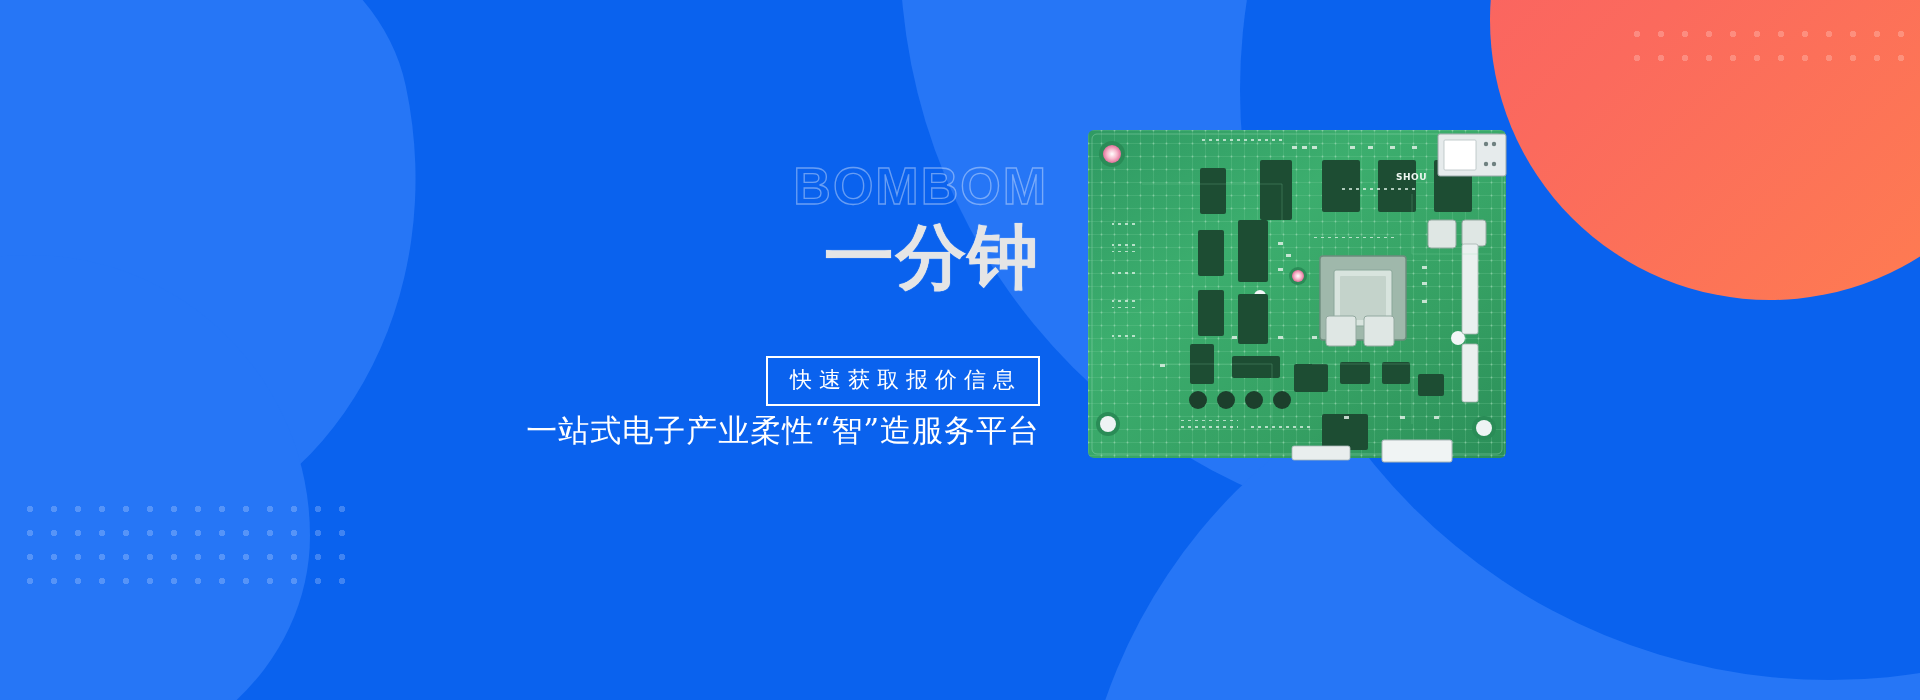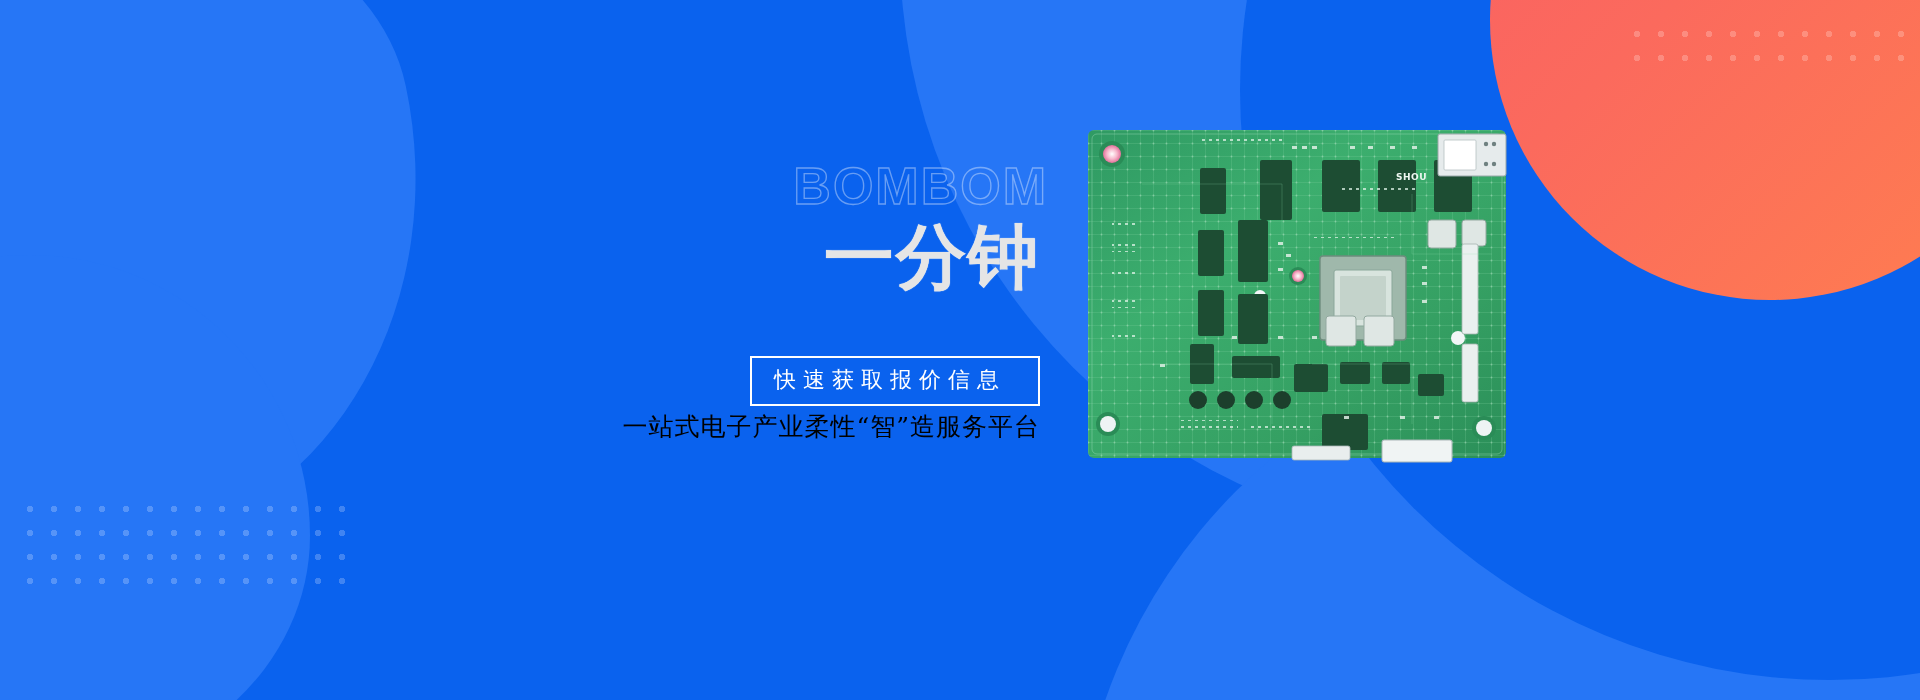--- a/index.html
+++ b/index.html
@@ -126,30 +126,30 @@
   .headline .l2{display:block;}
 
   .cta{
     position:absolute;
     right:0;top:196px;
     display:inline-block;
     border:2px solid #ffffff;
     color:#ffffff;
     font-size:22px;
     letter-spacing:7px;
-    padding:7px 32px 9px 22px;
+    padding:7px 16px 9px 22px;
     font-family:"DejaVu Sans","Liberation Sans",sans-serif;
     white-space:nowrap;
     background:transparent;
   }
   .tagline{
     position:absolute;
     right:0;top:250px;
-    color:#000000;
-    font-size:25px;
+    color:#ffffff;
+    font-size:31px;
     letter-spacing:1px;
     white-space:nowrap;
     font-family:"DejaVu Serif","Liberation Serif",serif;
   }
 </style>
 </head>
 <body>
 
 <div class="banner">
 

